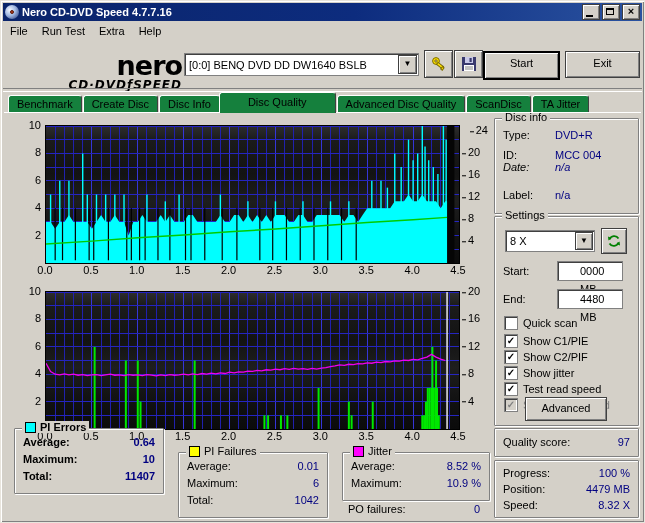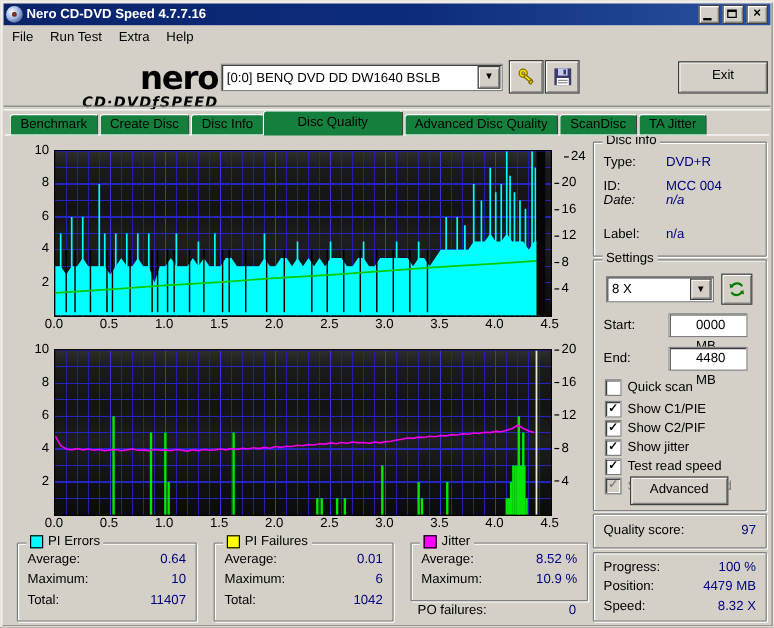--- a/index.html
+++ b/index.html
@@ -149,20 +149,21 @@
   <div class="icon-btn" style="left:450px;">
     <svg width="16" height="16" viewBox="0 0 16 16">
       <rect x="1" y="1" width="14" height="14" fill="#3a3a6e"></rect>
       <rect x="4" y="1" width="8" height="6" fill="#c9c9e8"></rect>
       <rect x="8.5" y="2" width="2.2" height="4" fill="#3a3a6e"></rect>
       <rect x="3" y="9" width="10" height="6" fill="#fff"></rect>
       <rect x="4" y="10.5" width="8" height="1" fill="#888"></rect>
       <rect x="4" y="12.5" width="8" height="1" fill="#888"></rect>
     </svg>
   </div>
+  <div class="push-btn default" style="left:479px;">Start</div>
   <div class="push-btn" style="left:561px;">Exit</div>
 </div>
 <div class="tool-sep"></div>
 
 <div class="tabs">
   <div class="tab">Benchmark</div>
   <div class="tab">Create Disc</div>
   <div class="tab">Disc Info</div>
   <div class="tab active">Disc Quality</div>
   <div class="tab">Advanced Disc Quality</div>
@@ -531,21 +532,21 @@
   <div class="row" style="top:22px;">
       <span class="lab">Position:</span>
       <span class="val">4479 MB</span>
     </div>
   <div class="row" style="top:38px;">
       <span class="lab">Speed:</span>
       <span class="val">8.32 X</span>
     </div>
 </div>
 
-<div class="group" style="left:14px;top:452px;width:148px;height:64px;">
+<div class="group" style="left:14px;top:428px;width:148px;height:64px;font-weight:bold;">
   <div class="cap">
     <div class="legend-sq" style="background:#00ffff;"></div>
     <span>PI Errors</span>
   </div>
   <div class="row" style="top:7px;">
       <span class="lab">Average:</span>
       <span class="val">0.64</span>
     </div>
   <div class="row" style="top:24px;">
       <span class="lab">Maximum:</span>

